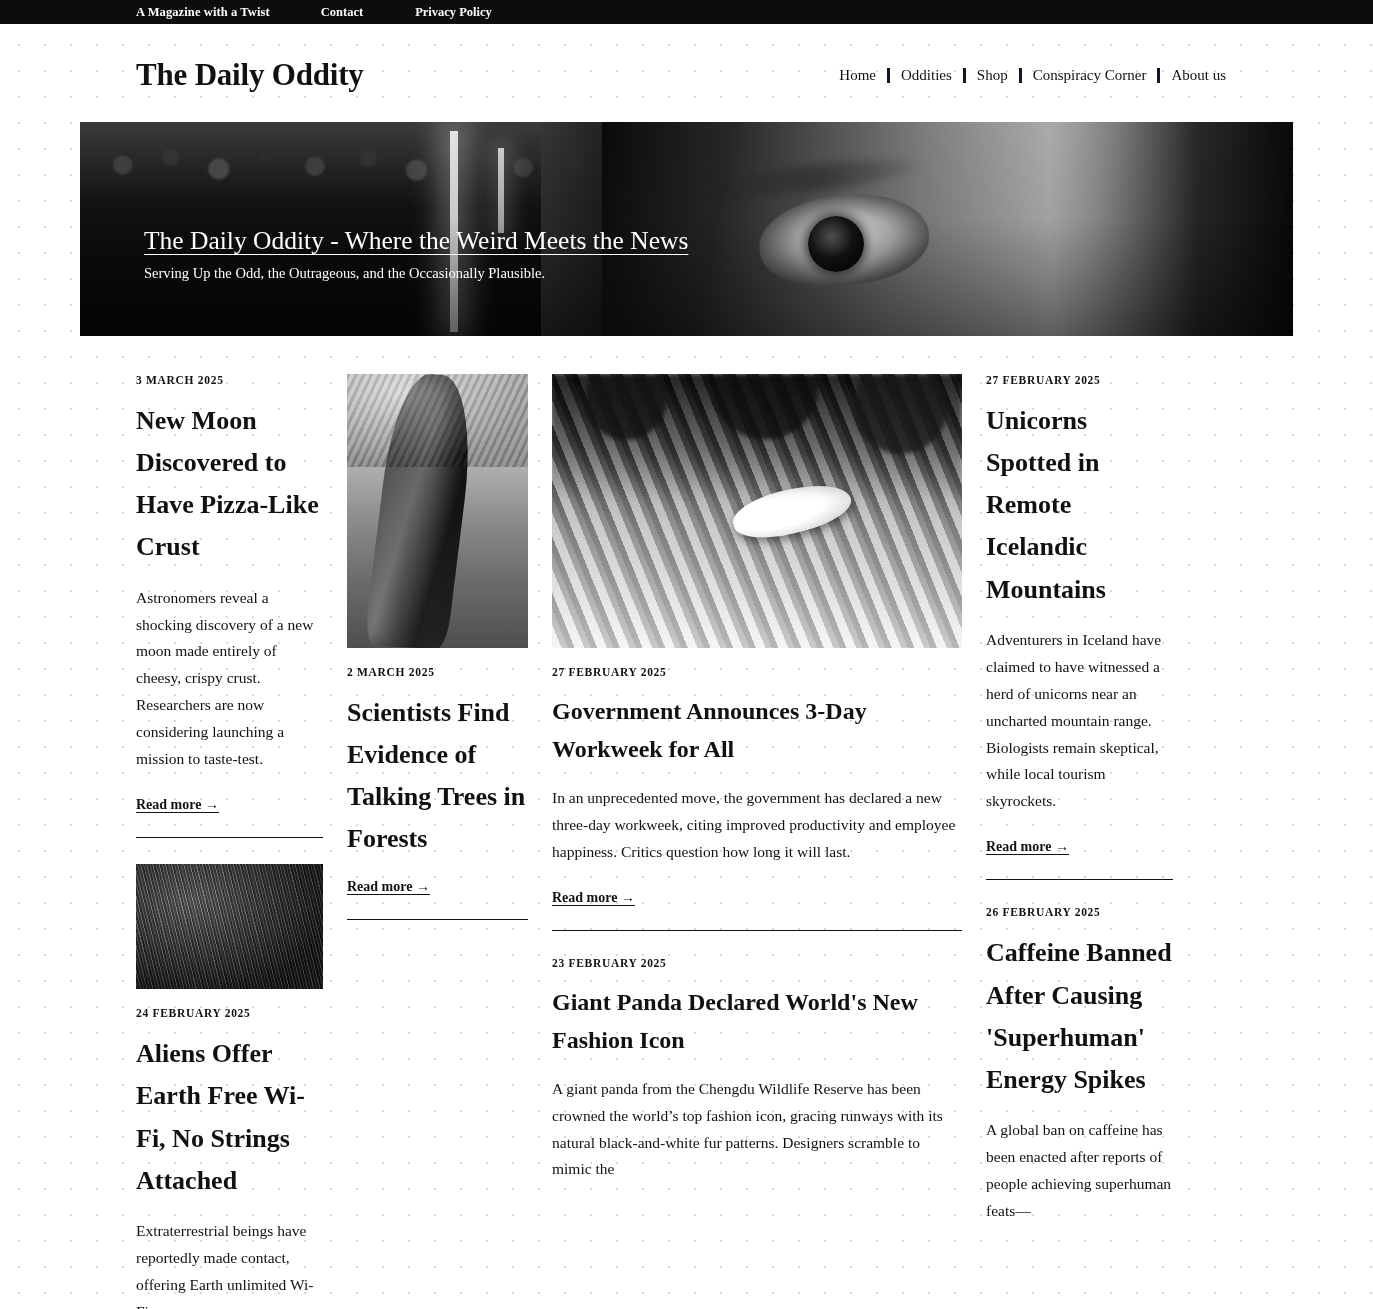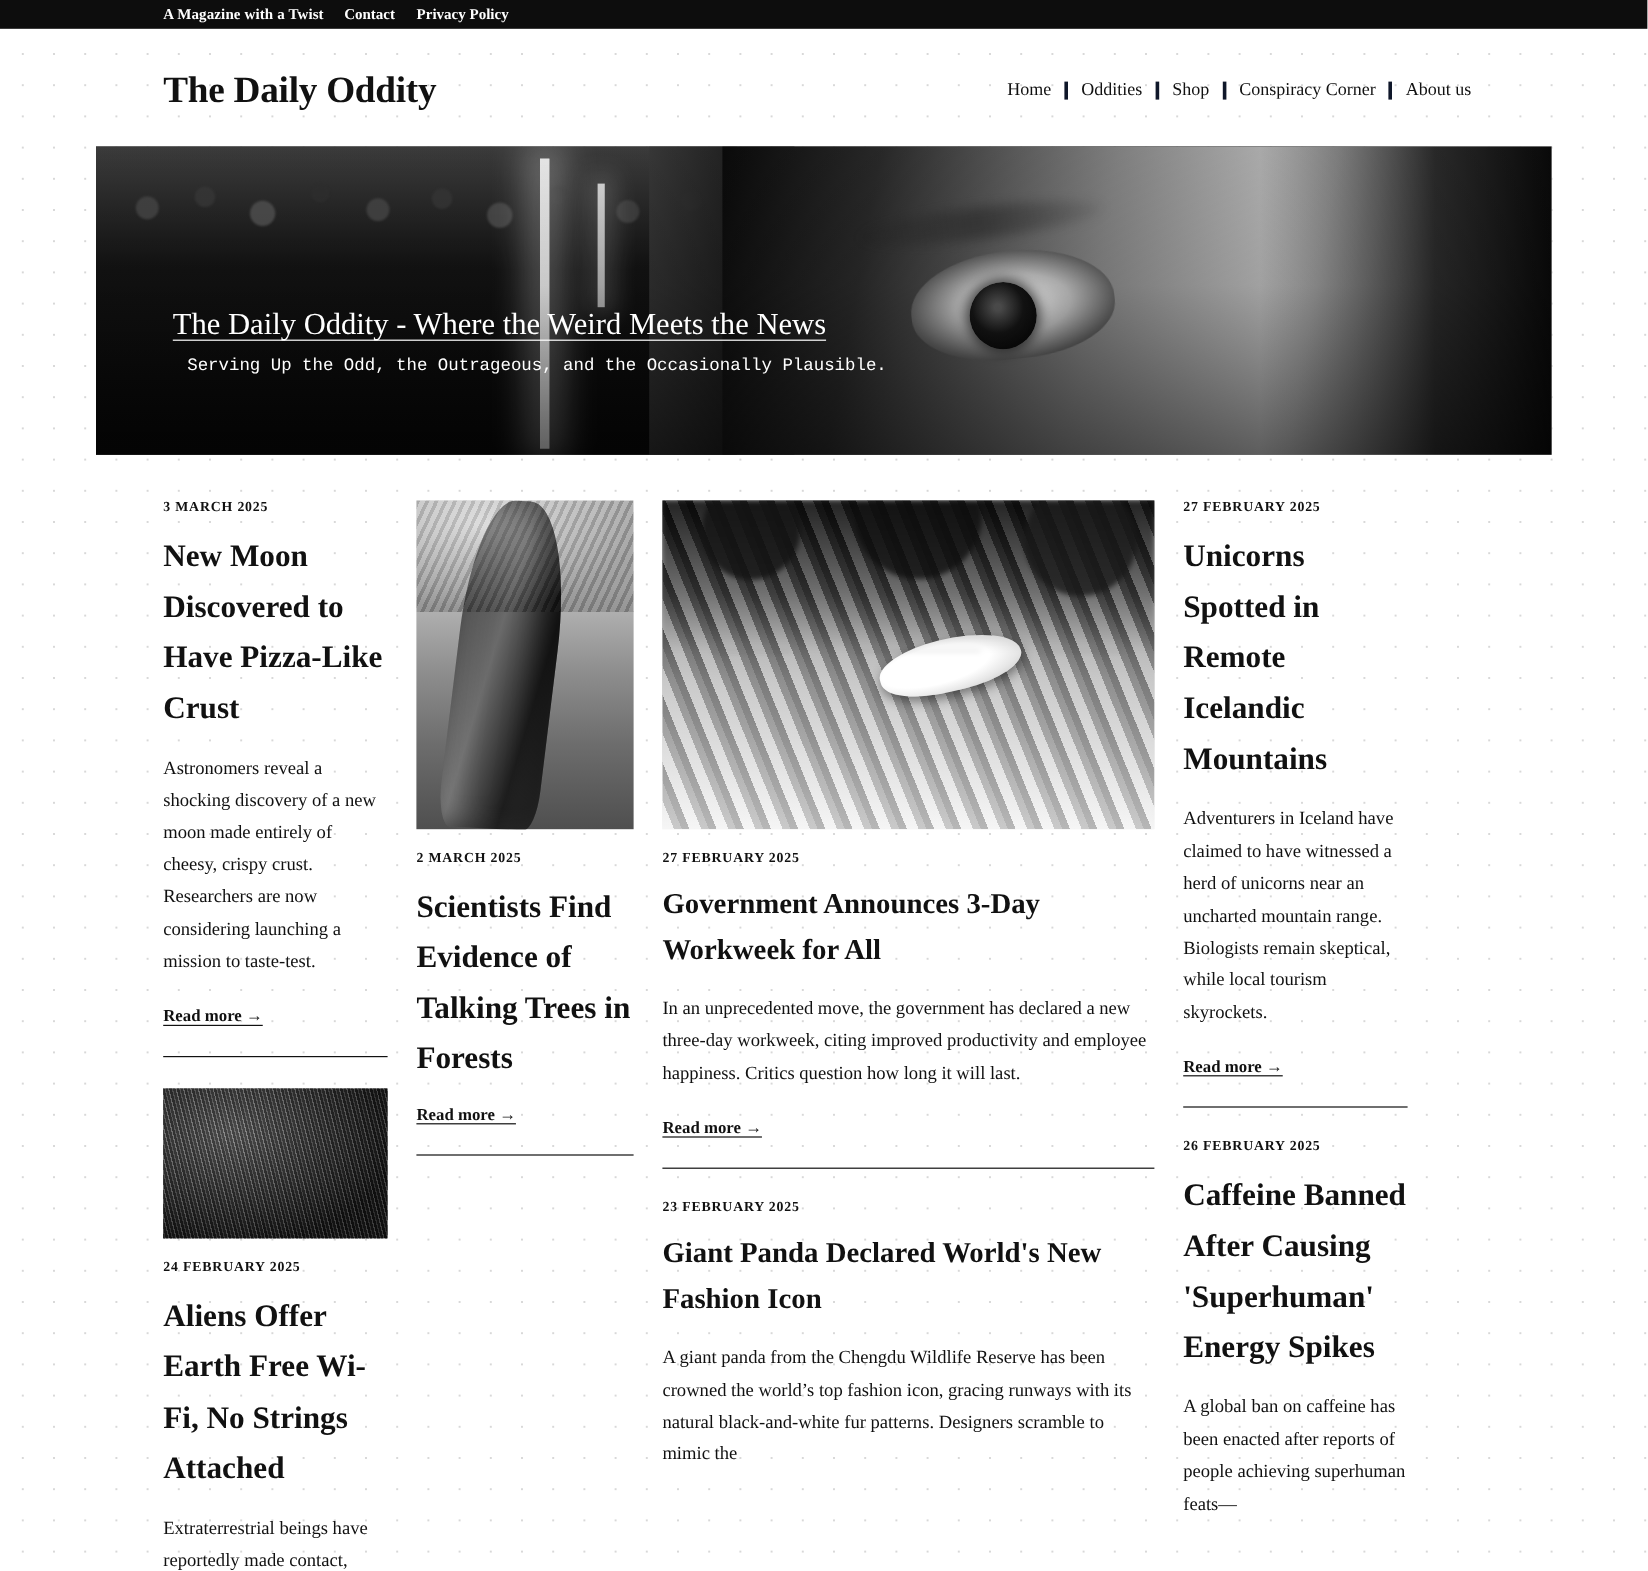--- a/index.html
+++ b/index.html
@@ -39,21 +39,21 @@
   .topbar-inner {
     width: 1373px;
     padding: 0 136px;
     display: flex;
     align-items: center;
     justify-content: flex-start;
     gap: 17px;
   }
   .topbar-tagline { letter-spacing: .1px; }
   .topbar-links { display: flex; gap: 18px; }
-  .topbar-links a { color: #fff; text-decoration: none; }
+  .topbar-links a { color: #fff; text-decoration: none; margin-left: 34px; }
 
   
   .masthead {
     background: transparent;
     padding: 34px 136px 30px 136px;
     display: flex;
     align-items: center;
     justify-content: space-between;
   }
   .site-title {
@@ -75,21 +75,21 @@
     line-height: 1;
     border-left: 3px solid #0f172a;
     display: inline-block;
   }
   .nav a:first-child { border-left: none; }
 
   
   .hero-wrap { padding: 0 80px; }
   .hero {
     position: relative;
-    height: 257px;
+    height: 214px;
     overflow: hidden;
     background: #1a1a1a;
   }
   .hero-art { position: absolute; inset: 0; }
   
   .hero-art .band-a {
     position: absolute; left: 0; top: 0; width: 44%; height: 100%;
     background:
       linear-gradient(180deg, rgba(70,70,70,.9) 0%, rgba(20,20,20,1) 40%, rgba(8,8,8,1) 100%);
   }
@@ -165,21 +165,21 @@
     color: #ffffff;
   }
   .hero-title {
     font-size: 25.5px;
     margin: 0 0 9px 0;
     font-weight: 400;
     text-decoration: underline;
     text-underline-offset: 5px;
     text-decoration-thickness: 1px;
   }
-  .hero-sub { font-size: 14.5px; margin: 12px; font-family: Liberation Mono, monospace; }
+  .hero-sub { font-size: 14.5px; margin: 0; }
 
   
   .grid {
     padding: 38px 136px 0 136px;
     display: grid;
     grid-template-columns: 187px 181px 410px 187px;
     column-gap: 24px;
   }
   .col { }
   .date {

